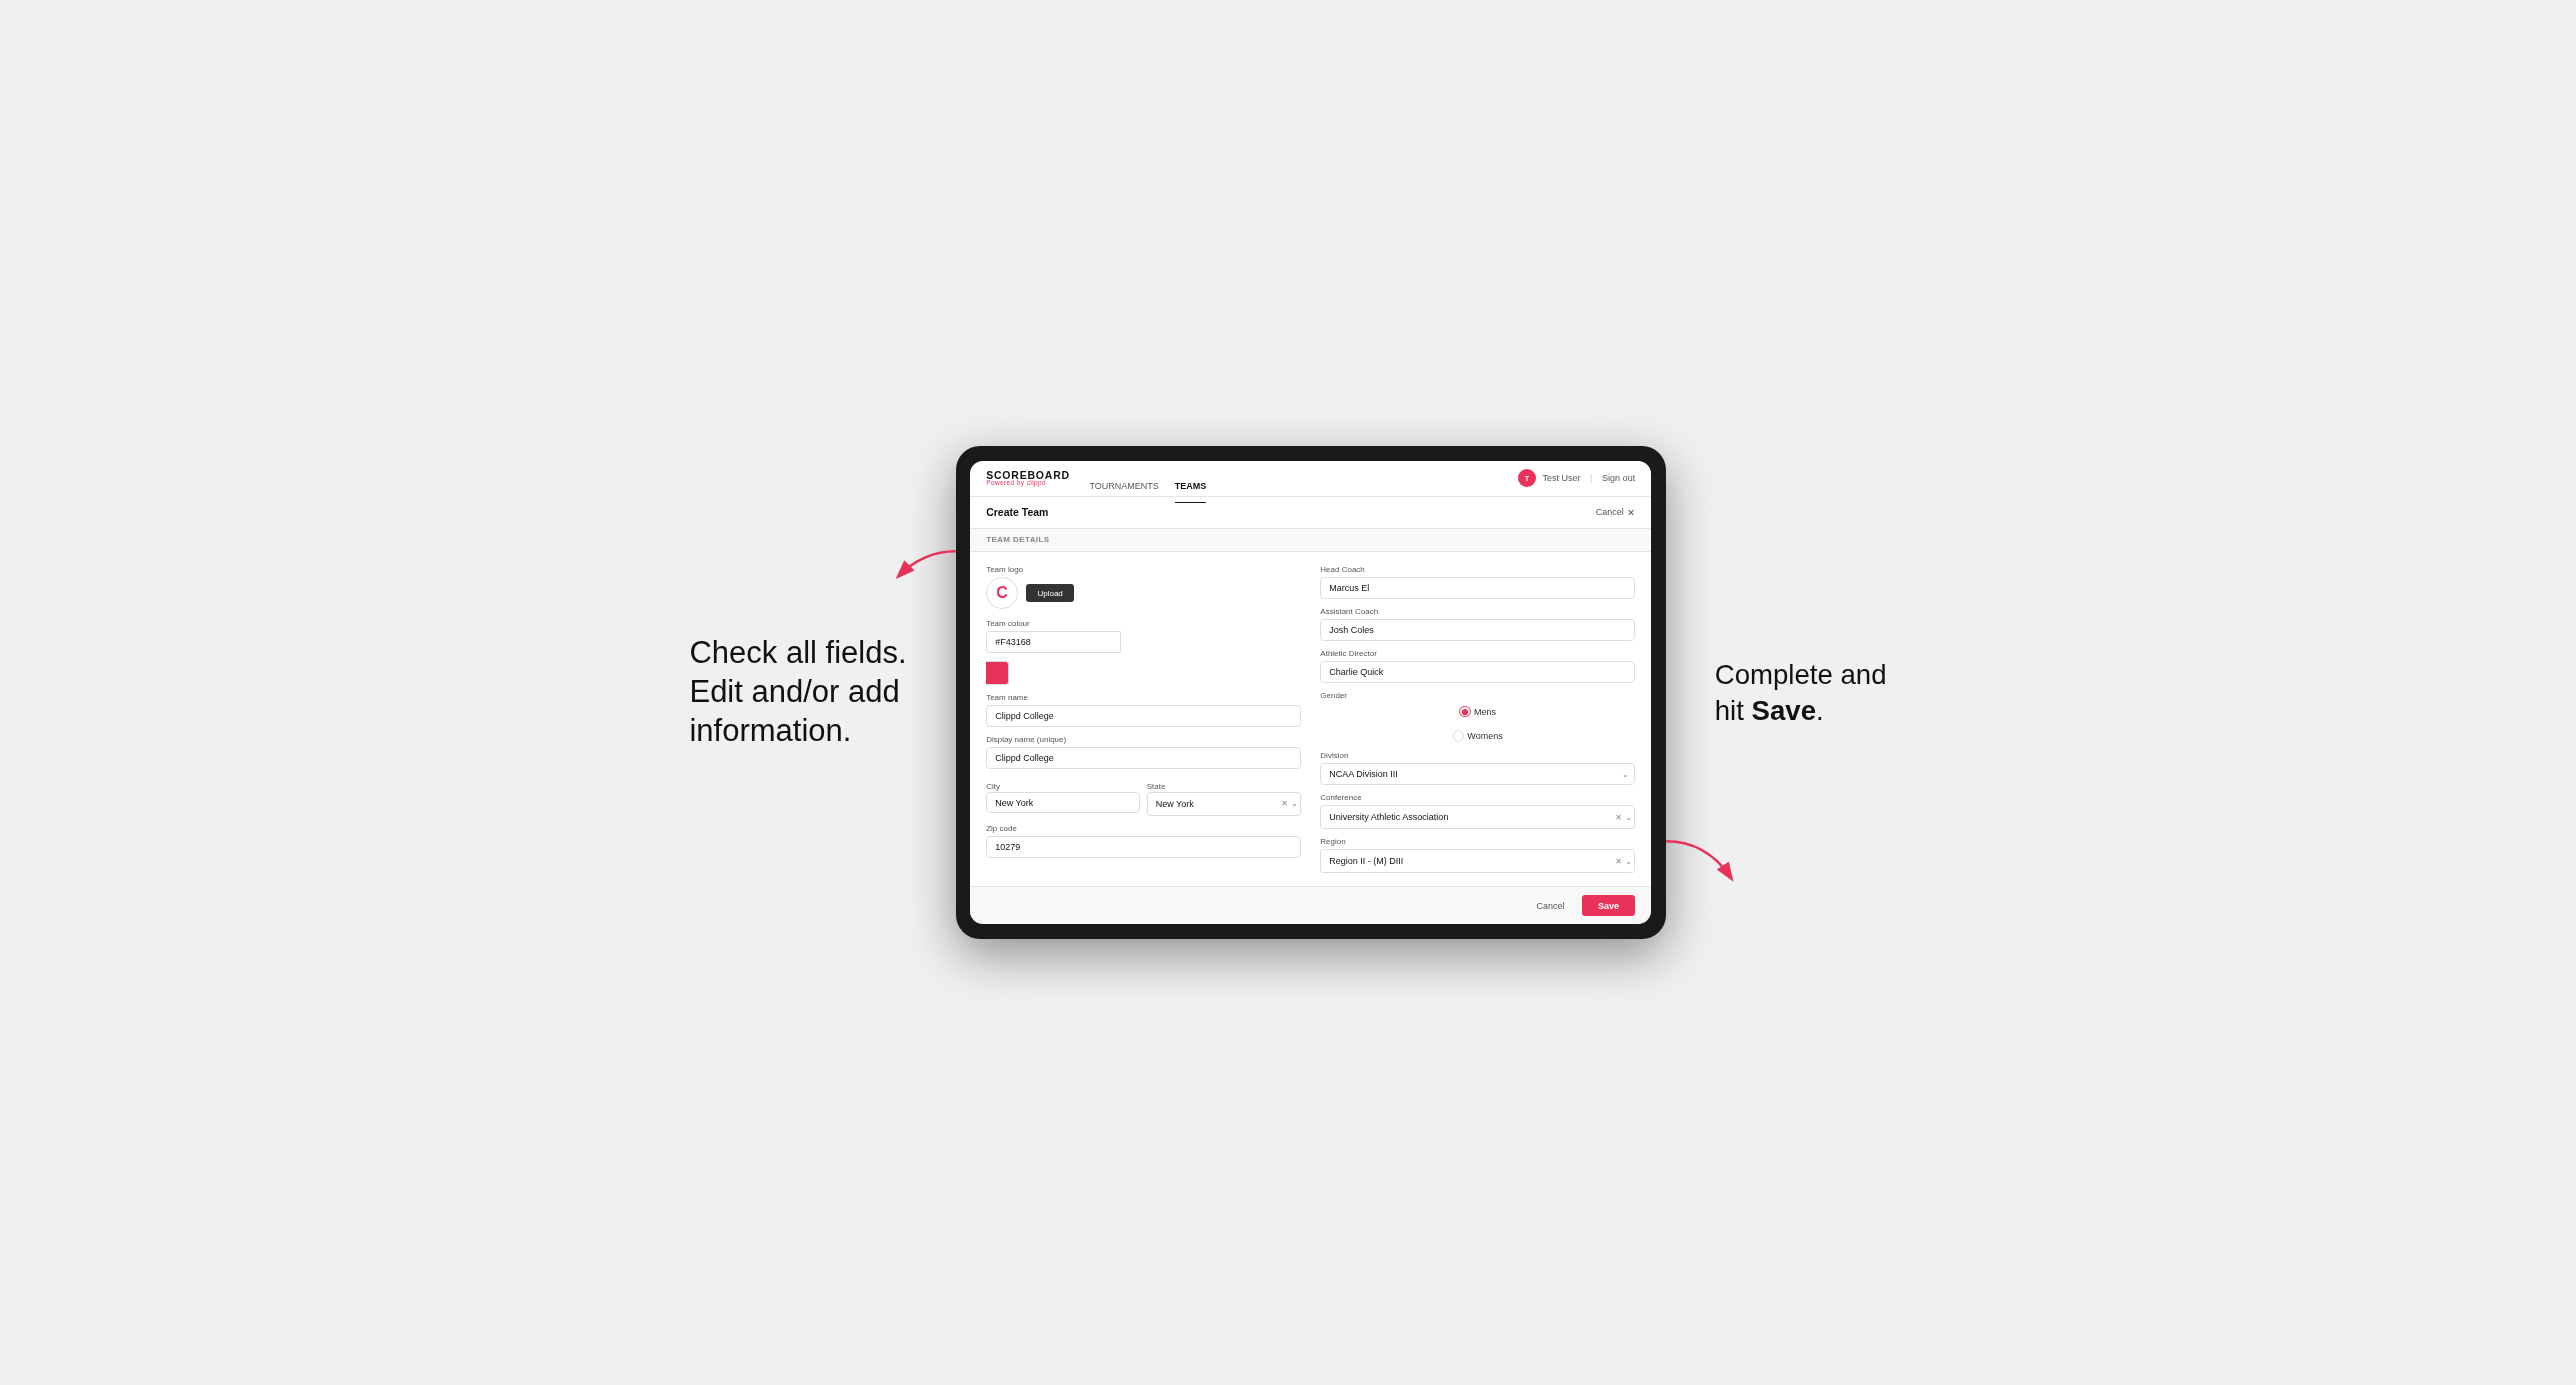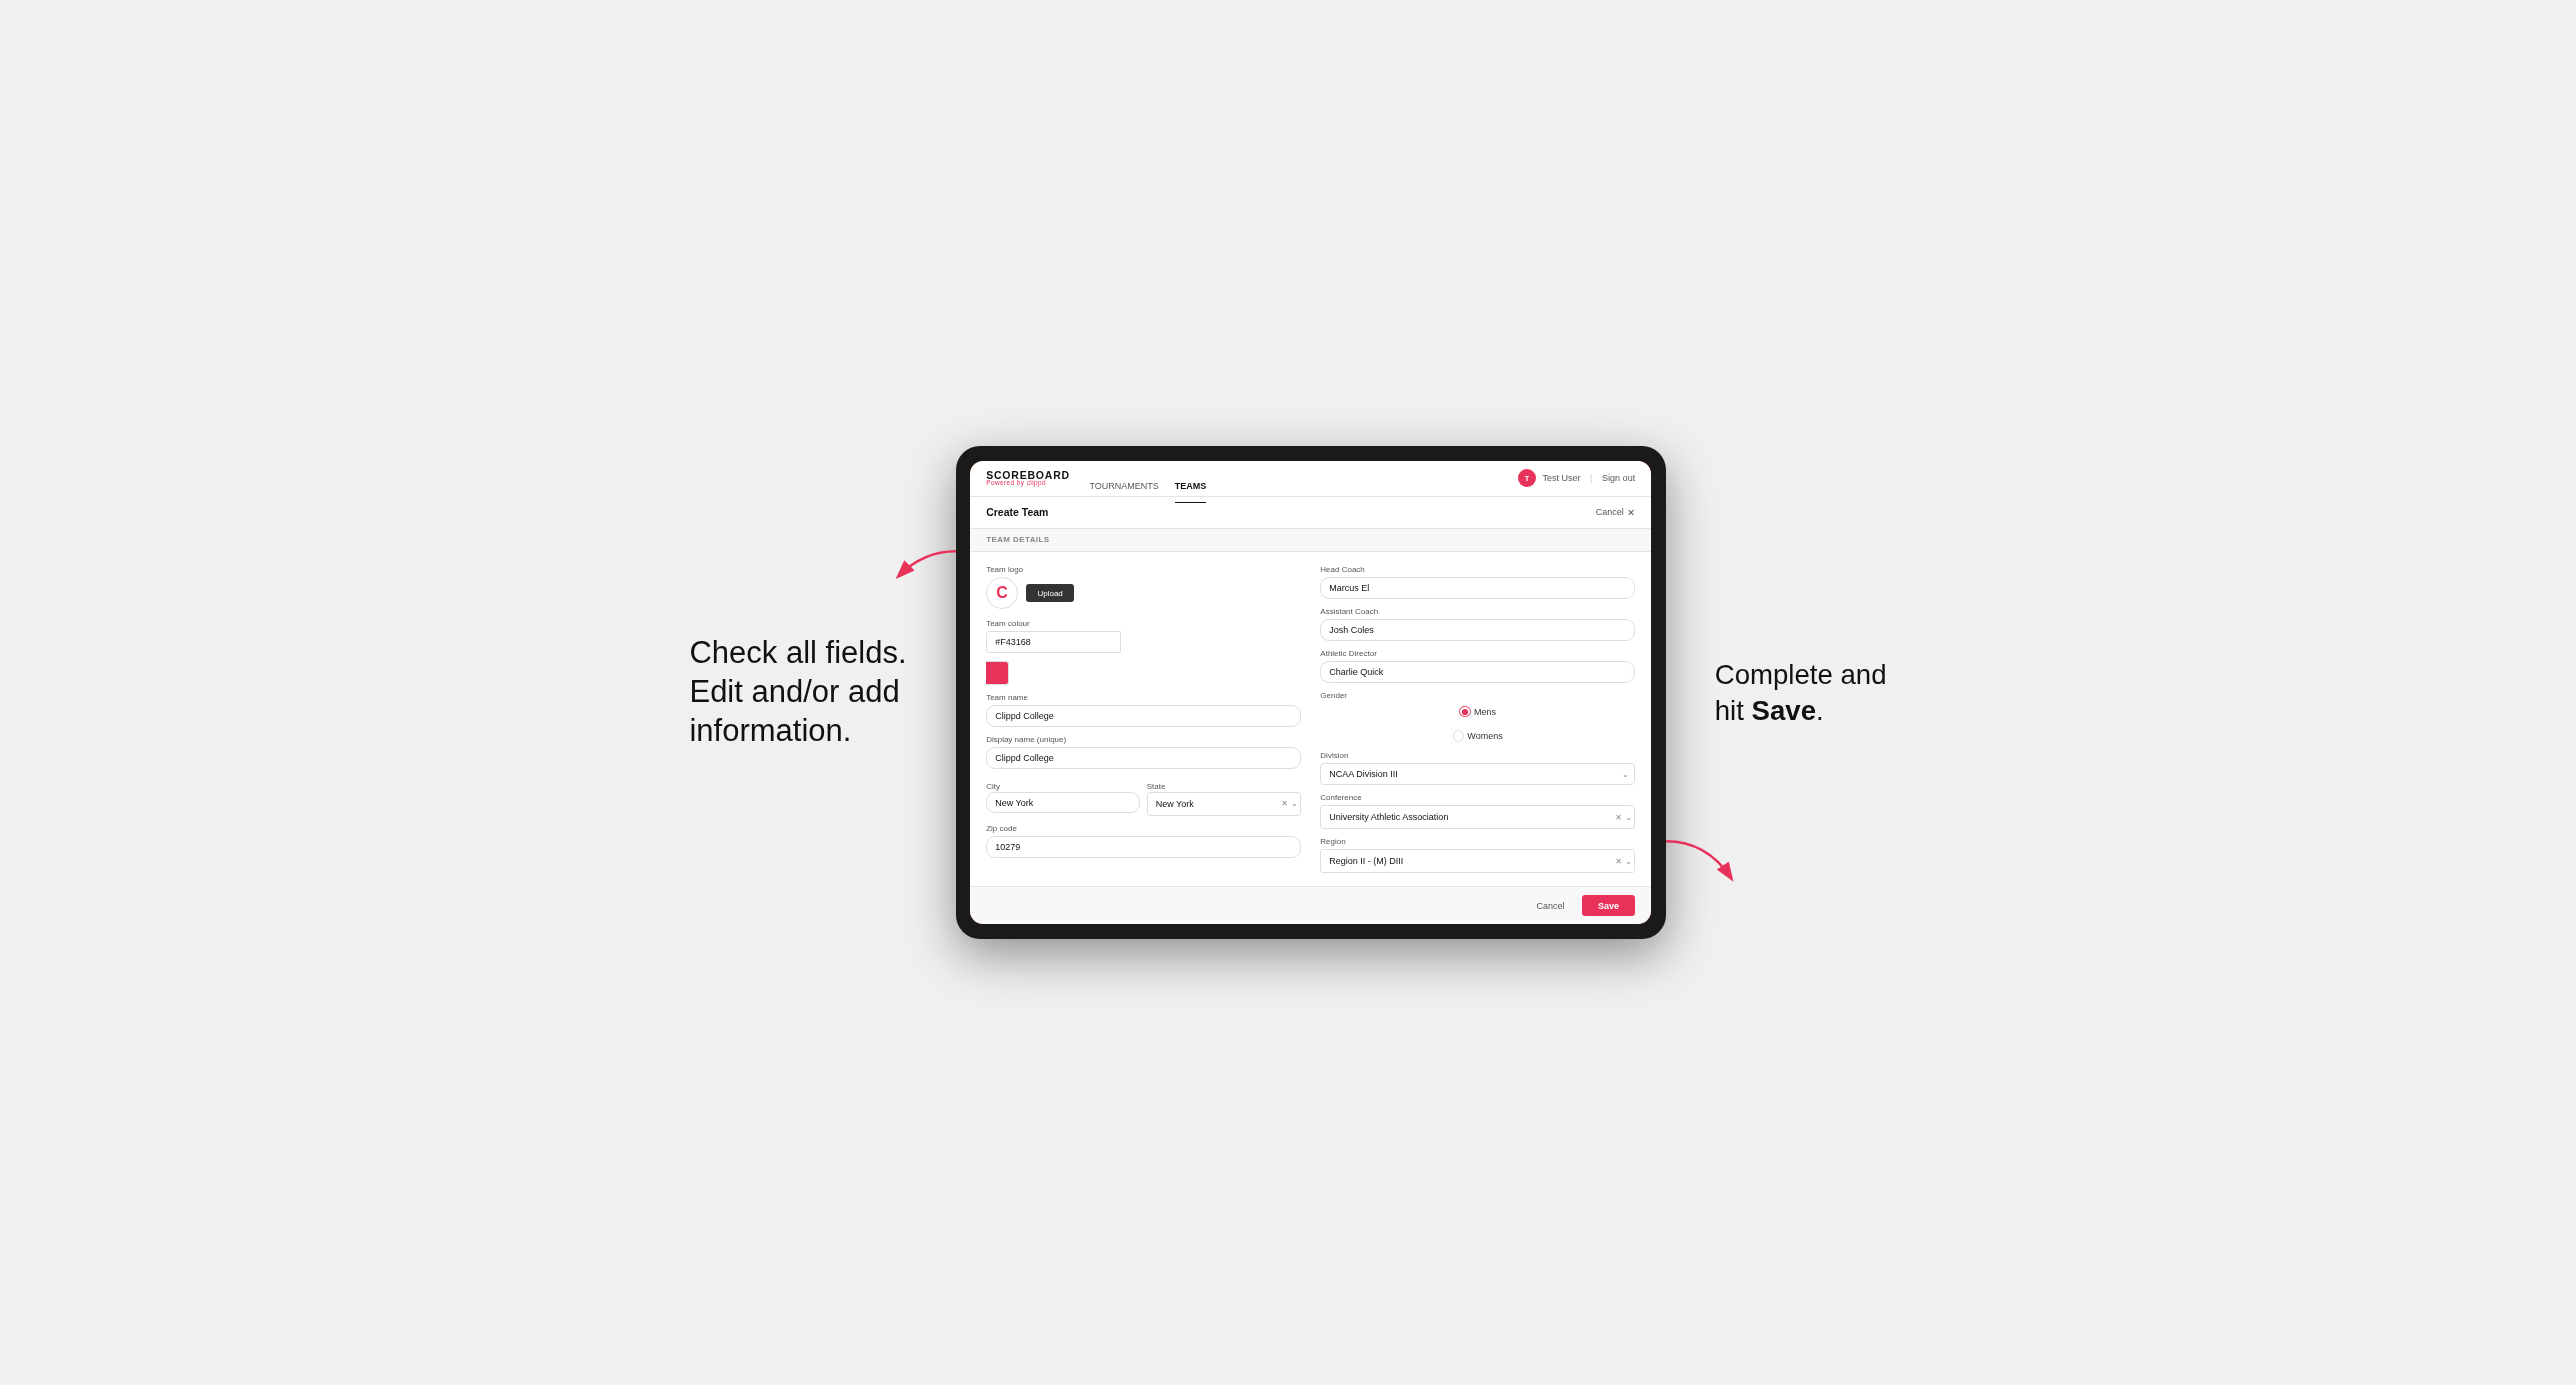--- a/index.html
+++ b/index.html
@@ -167,21 +167,21 @@
     }
 
     .form-label {
       font-size: 8px;
       color: #555;
       font-weight: 400;
     }
 
     .form-input {
       border: 0.8px solid #ddd;
-      border-radius: 9px;
+      border-radius: 4px;
       padding: 4.9px 8px;
       font-size: 9px;
       color: #111;
       background: #fff;
       outline: none;
     }
 
     
     .logo-section {
       display: flex;

